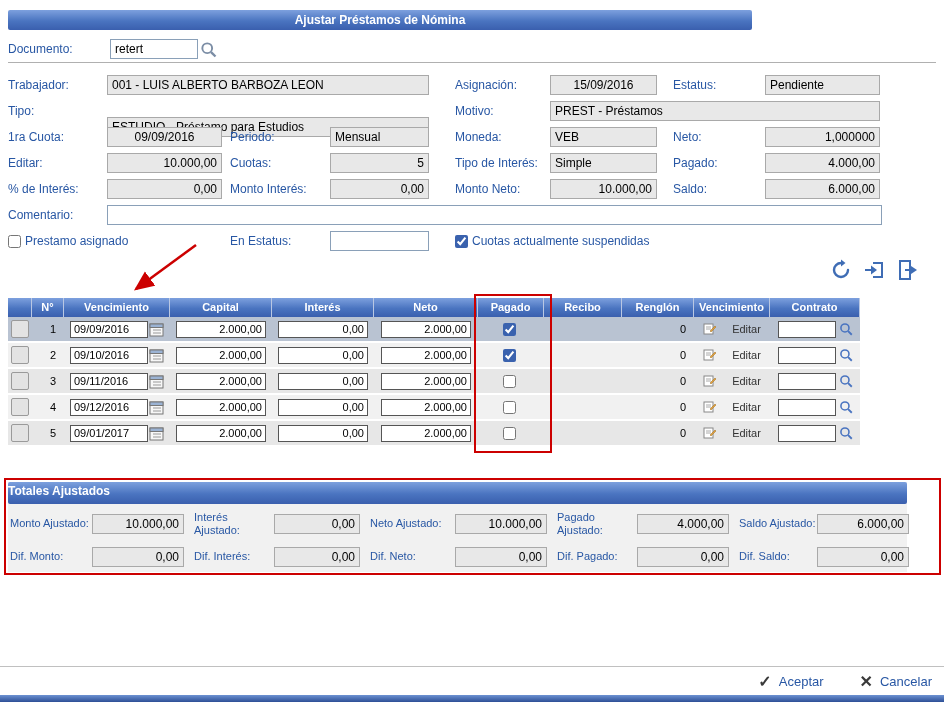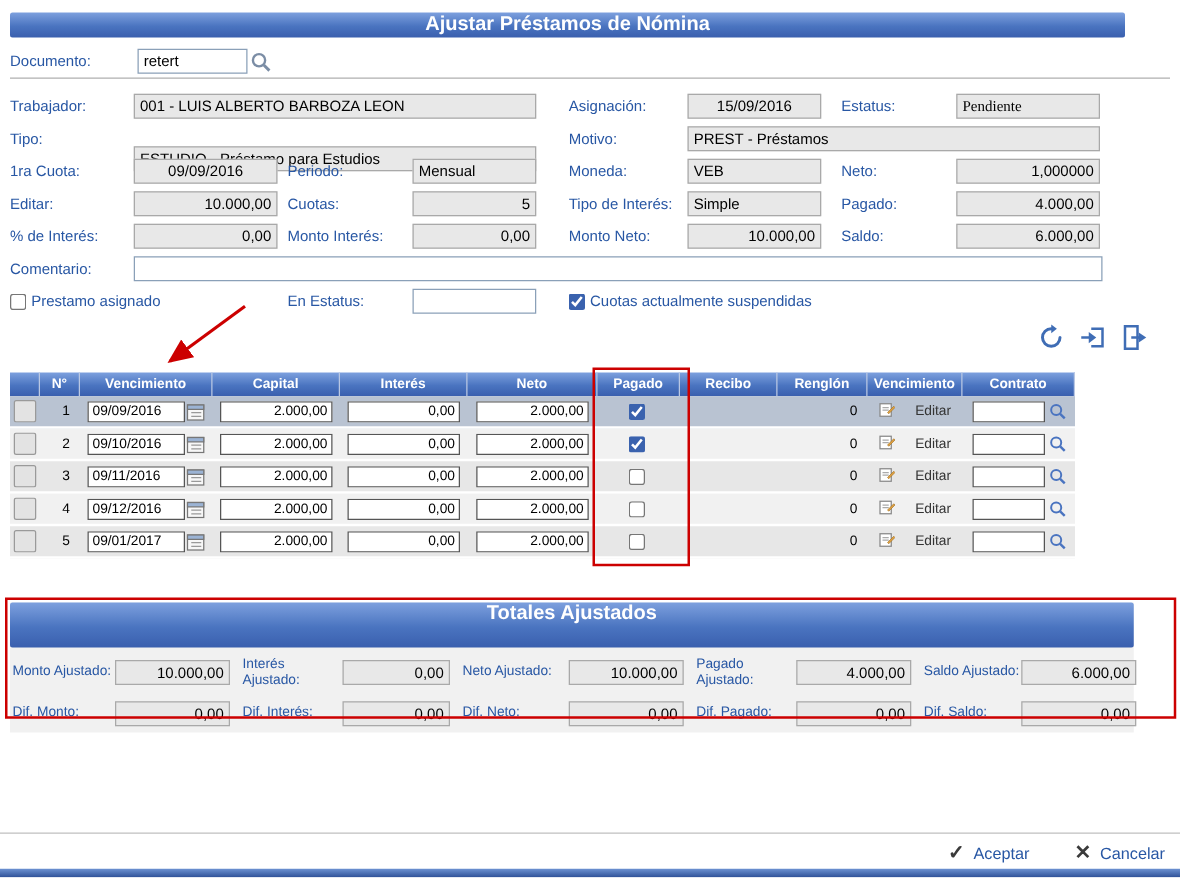--- a/index.html
+++ b/index.html
@@ -1,20 +1,20 @@
 <!DOCTYPE html>
 <html><head>
 <meta charset="utf-8">
 <style>
   html,body{margin:0;padding:0;background:#fff;}
   body{font-family:"Liberation Sans",sans-serif;}
   .page{position:relative;width:944px;height:702px;background:#fff;overflow:hidden;font-size:12px;color:#000;}
 
   .bluebar{background:linear-gradient(#7da0de 0%,#4a74c0 55%,#3a5fae 100%);color:#fff;font-weight:bold;border-radius:2px;}
-  .titlebar{position:absolute;top:10px;left:8px;width:892px;height:20px;line-height:20px;text-align:center;font-size:16px;}
+  .titlebar{position:absolute;top:10px;left:8px;width:744px;height:20px;line-height:20px;text-align:center;font-size:12px;}
 
   .lbl{color:#2857a4;}
   .fld{height:20px;font:12px "Liberation Sans",sans-serif;padding:1px 4px;box-sizing:border-box;color:#000;}
   .ro{background:#e8e8e8;border:1px solid #a9a9a9;}
   .ed{background:#fff;border:1px solid #8aa0b8;}
   .tr{text-align:right;} .tc{text-align:center;}
   input[type=checkbox]{accent-color:#3a62ae;width:13px;height:13px;margin:0 4px 0 0;}
 
   .docrow{position:absolute;top:38px;left:8px;display:flex;align-items:center;height:22px;gap:2px;}
   .docrow .lbl{width:100px;}
@@ -45,21 +45,21 @@
   .selbtn{width:18px;height:18px;background:#e3e3e3;border:1px solid #9a9a9a;border-radius:2px;cursor:pointer;padding:0;}
   .tin{border:1px solid #555;height:17px;font:11px "Liberation Sans",sans-serif;box-sizing:border-box;padding:0 3px;background:#fff;}
   .tin.money{width:90px;text-align:right;}
   .tin.date{width:78px;}
   .tin.small{width:58px;margin-right:3px;}
   .calbtn{display:inline-flex;margin-left:1px;cursor:pointer;}
   .editlink{color:#333;text-decoration:none;margin-left:16px;cursor:pointer;}
   .maglink{display:inline-flex;cursor:pointer;}
 
   .tot{position:absolute;top:482px;left:8px;width:899px;background:#f1f1f1;padding-bottom:5px;}
-  .totbar{height:36px;line-height:18px;text-align:center;font-size:16px;}
+  .totbar{height:22px;line-height:18px;font-size:12px;}
   .totgrid{display:grid;grid-template-columns:82px 92px 10px 80px 86px 10px 85px 92px 10px 80px 92px 10px 78px 92px;align-items:center;padding:3px 2px 0 2px;}
   .totgrid .lbl{font-size:11px;line-height:1.2;}
   .totgrid .fld{width:100%;}
   .totrow1{min-height:34px;}
   .totrow2{margin-top:3px;}
 
   .annot{position:absolute;border:2px solid #cc0000;pointer-events:none;z-index:30;}
   #box-pagado{left:474px;top:294px;width:74px;height:155px;}
   #box-totales{left:4px;top:478px;width:933px;height:93px;}
   .arrowsvg{position:absolute;left:0;top:0;pointer-events:none;z-index:31;}
@@ -90,21 +90,21 @@
 
   <div class="divline"></div>
 
   <div class="formgrid">
 
     <span class="lbl" style="grid-column:1;grid-row:1">Trabajador:</span>
     <input class="fld ro" style="grid-area: 1 / 2 / auto / 5;" readonly="" value="001 - LUIS ALBERTO BARBOZA LEON">
     <span class="lbl" style="grid-column:6;grid-row:1">Asignación:</span>
     <input class="fld ro tc" style="grid-area: 1 / 7;" readonly="" value="15/09/2016">
     <span class="lbl" style="grid-column:9;grid-row:1">Estatus:</span>
-    <input class="fld ro" style="grid-area: 1 / 10; font-family: Liberation Serif, serif;" readonly="" value="Pendiente">
+    <input class="fld ro" style="grid-area: 1 / 10;" readonly="" value="Pendiente">
 
     <span class="lbl" style="grid-column:1;grid-row:2">Tipo:</span>
     <input class="fld ro" style="grid-area: 2 / 2 / auto / 5; margin-top: 32px;" readonly="" value="ESTUDIO - Préstamo para Estudios">
     <span class="lbl" style="grid-column:6;grid-row:2">Motivo:</span>
     <input class="fld ro" style="grid-area: 2 / 7 / auto / 11;" readonly="" value="PREST - Préstamos">
 
     <span class="lbl" style="grid-column:1;grid-row:3">1ra Cuota:</span>
     <input class="fld ro tc" style="grid-area: 3 / 2;" readonly="" value="09/09/2016">
     <span class="lbl" style="grid-column:3;grid-row:3">Periodo:</span>
     <input class="fld ro" style="grid-area: 3 / 4;" readonly="" value="Mensual">

